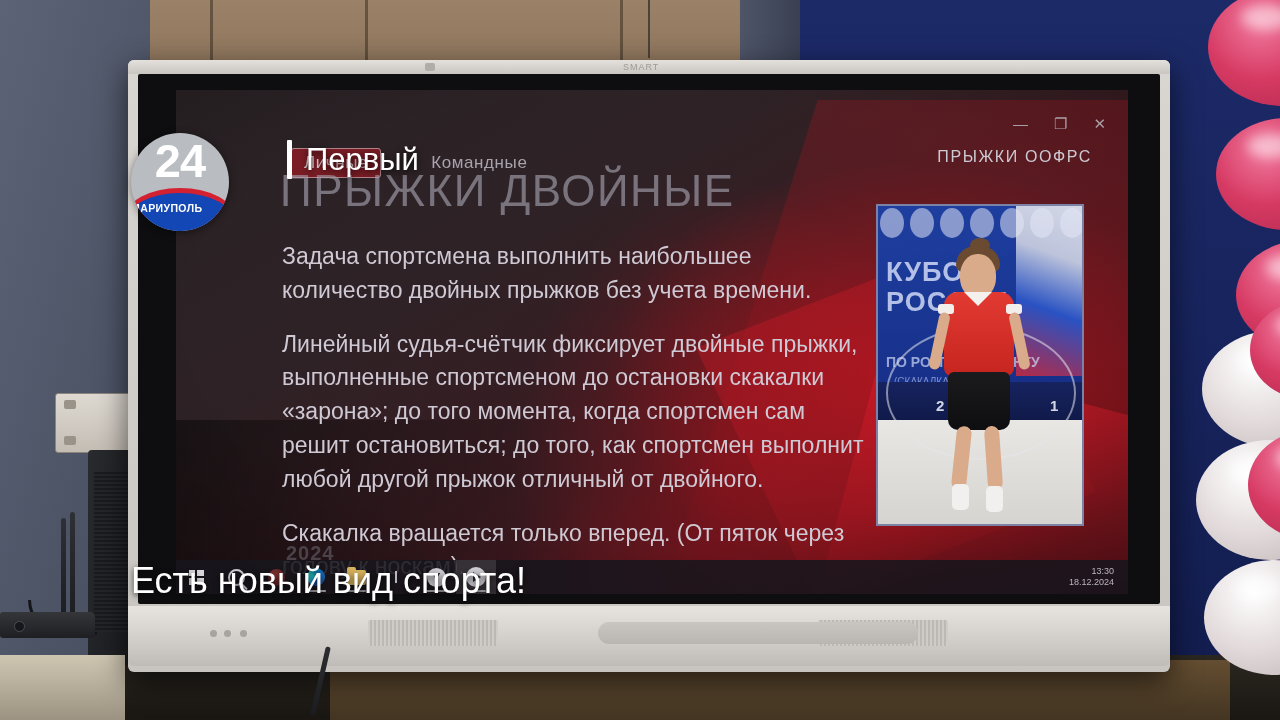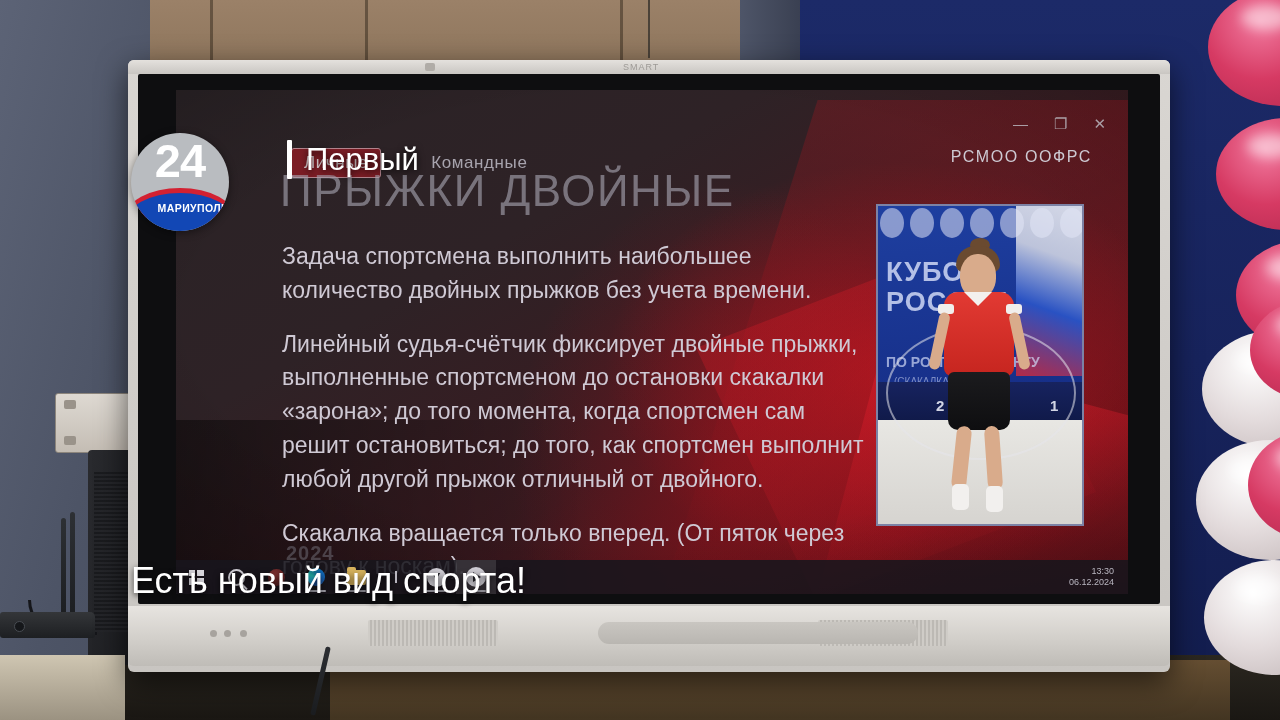--- a/index.html
+++ b/index.html
@@ -186,21 +186,21 @@
 
   
   .logo{position:absolute;left:131px;top:133px;width:98px;height:98px;border-radius:50%;
     overflow:hidden;background:#b9bcc0;box-shadow:0 2px 8px rgba(0,0,0,.45);}
   .logo-24{position:absolute;left:0;top:4px;width:100%;text-align:center;color:#fff;
     font-size:47px;font-weight:bold;line-height:1;letter-spacing:-1px;}
   .logo-swoosh{position:absolute;left:-6%;top:56%;width:112%;height:30px;background:#d32132;
     border-radius:50% 50% 0 0 / 100% 100% 0 0;}
   .logo-blue{position:absolute;left:-6%;top:61%;width:112%;height:44%;background:#1247b5;
     border-radius:50% 50% 0 0 / 70% 70% 0 0;}
-  .logo-city{position:absolute;left:0;top:70%;width:100%;text-align:right;color:#fff;
+  .logo-city{position:absolute;left:0;top:70%;width:100%;text-align:left;color:#fff;
     font-size:10.5px;font-weight:bold;letter-spacing:.4px;}
 
   
   .news{position:absolute;left:247px;top:140px;display:flex;gap:14px;padding-left:40px;}
   .news-bar{width:5px;background:#fff;border-radius:1px;}
   .news-lines{color:#fff;font-size:31px;line-height:1.26;text-shadow:0 2px 7px rgba(0,0,0,.85);}
 </style>
 </head>
 <body>
 
@@ -280,21 +280,21 @@
             <div class="shape sh4"></div>
           </div>
           <div class="slide-vign"></div>
 
           <div class="win-ctrls">
             <span>—</span>
             <span>❐</span>
             <span>✕</span>
           </div>
 
-          <div class="org-label">РСМОО ООФРС</div>
+          <div class="org-label">ПРЫЖКИ ООФРС</div>
 
           <div class="tabs">
             <div class="tab tab-active">Личные</div>
             <div class="tab tab-plain">Командные</div>
           </div>
 
           <div class="slide-title">ПРЫЖКИ ДВОЙНЫЕ</div>
 
           <div class="slide-body">
             <p>Задача спортсмена выполнить наибольшее количество двойных прыжков без учета времени.</p>
@@ -372,21 +372,21 @@
             <div class="tb-item">
               <span class="ico-y">Y</span>
               <span class="underline"></span>
             </div>
             <div class="tb-item active">
               <span class="ico-play"></span>
               <span class="underline"></span>
             </div>
             <div class="tb-clock">
               <div>13:30</div>
-              <div>06.12.2024</div>
+              <div>18.12.2024</div>
             </div>
           </div>
 
         </div>
       </div>
     </div>
 
     <div class="panel-bottom">
       <div class="pb-grill" style="left:240px;width:130px"></div>
       <div class="pb-grill" style="left:690px;width:130px"></div>

